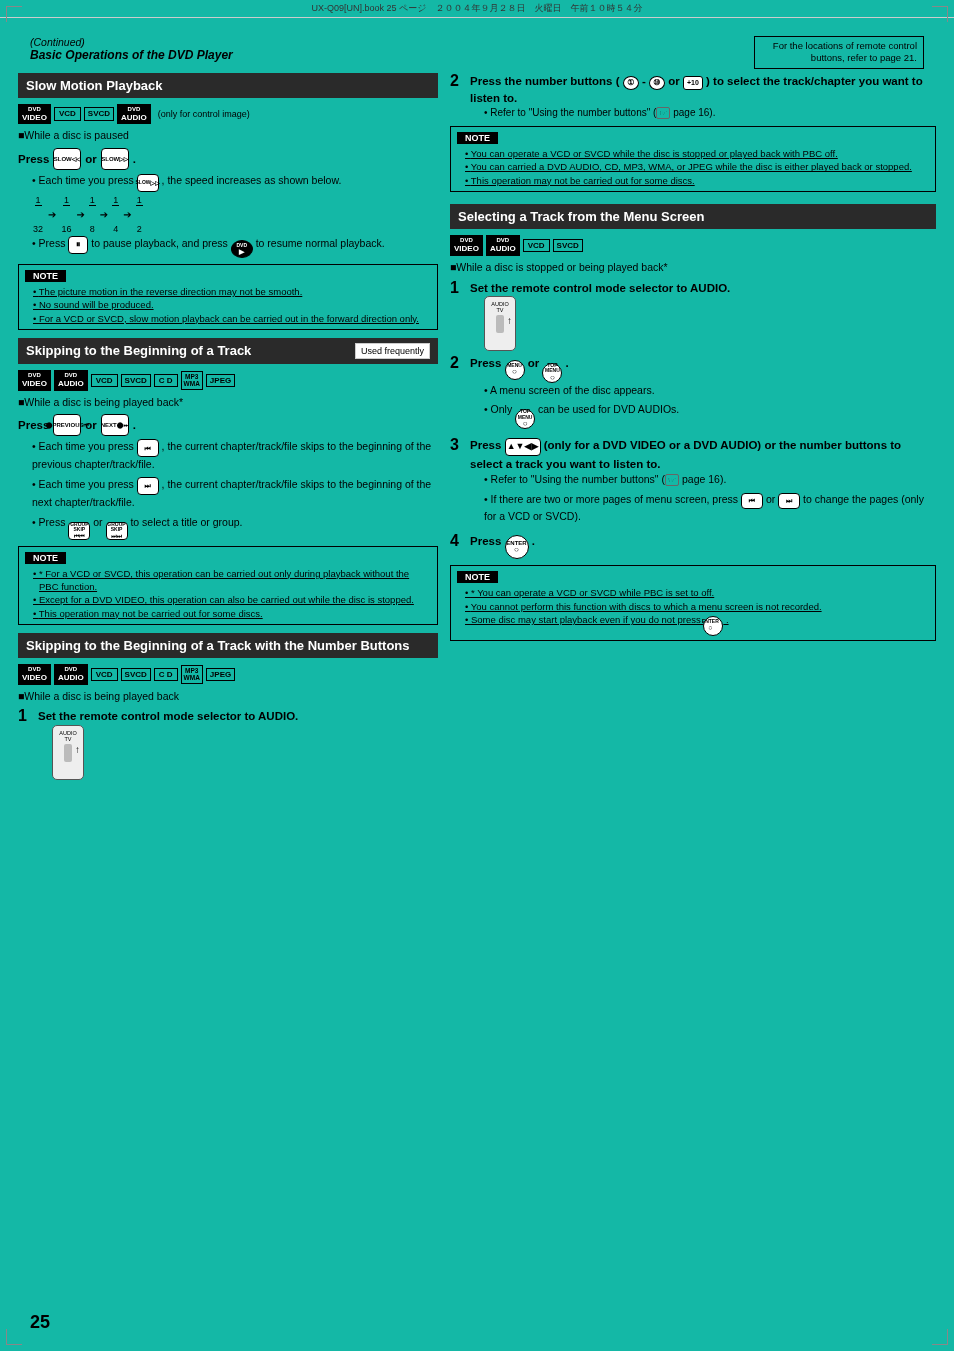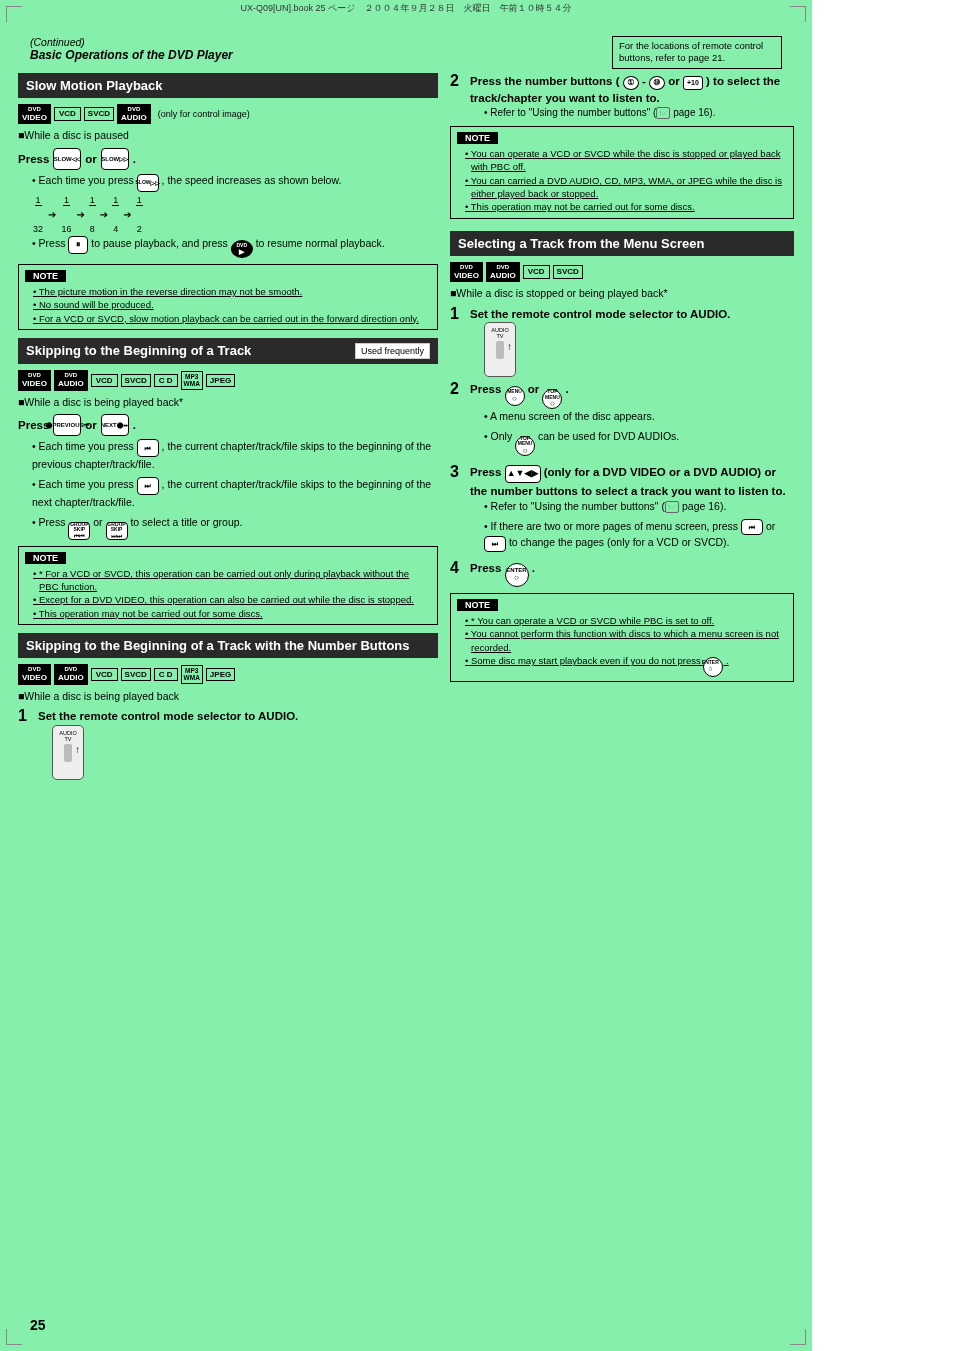--- a/index.html
+++ b/index.html
@@ -6,23 +6,23 @@
     body {
       background: #fff;
       font-family: Arial, Helvetica, sans-serif;
       font-size: 11px;
       color: #000;
       width: 954px;
       min-height: 1351px;
       position: relative;
     }
     .page {
-      width: 812px;
+      width: 954px;
       min-height: 1351px;
-      background: #86efac;
+      background: #14b8a6;
       padding: 0;
       position: relative;
     }
     
     .page-header {
       display: flex;
       justify-content: space-between;
       align-items: flex-start;
       padding: 12px 30px 4px 30px;
       border-bottom: none;
@@ -36,21 +36,21 @@
     }
     .header-left .title {
       font-size: 12px;
       font-weight: bold;
     }
     .header-right {
       border: 1px solid #000;
       font-size: 9.5px;
       padding: 3px 6px;
       max-width: 170px;
-      text-align: left;
+      text-align: right;
       line-height: 1.3;
     }
     
     .file-info {
       font-size: 9px;
       text-align: center;
       padding: 2px 30px;
       color: #333;
       border-bottom: 1px solid #ccc;
       margin-bottom: 6px;
@@ -225,21 +225,21 @@
     .step-sub {
       font-size: 10px;
       line-height: 1.4;
     }
 
     
     .page-number {
       position: absolute;
       bottom: 18px;
       left: 30px;
-      font-size: 14px;
+      font-size: 18px;
       font-weight: bold;
     }
 
     
     .corner {
       position: absolute;
       width: 16px;
       height: 16px;
       border: 1.5px solid #888;
     }

